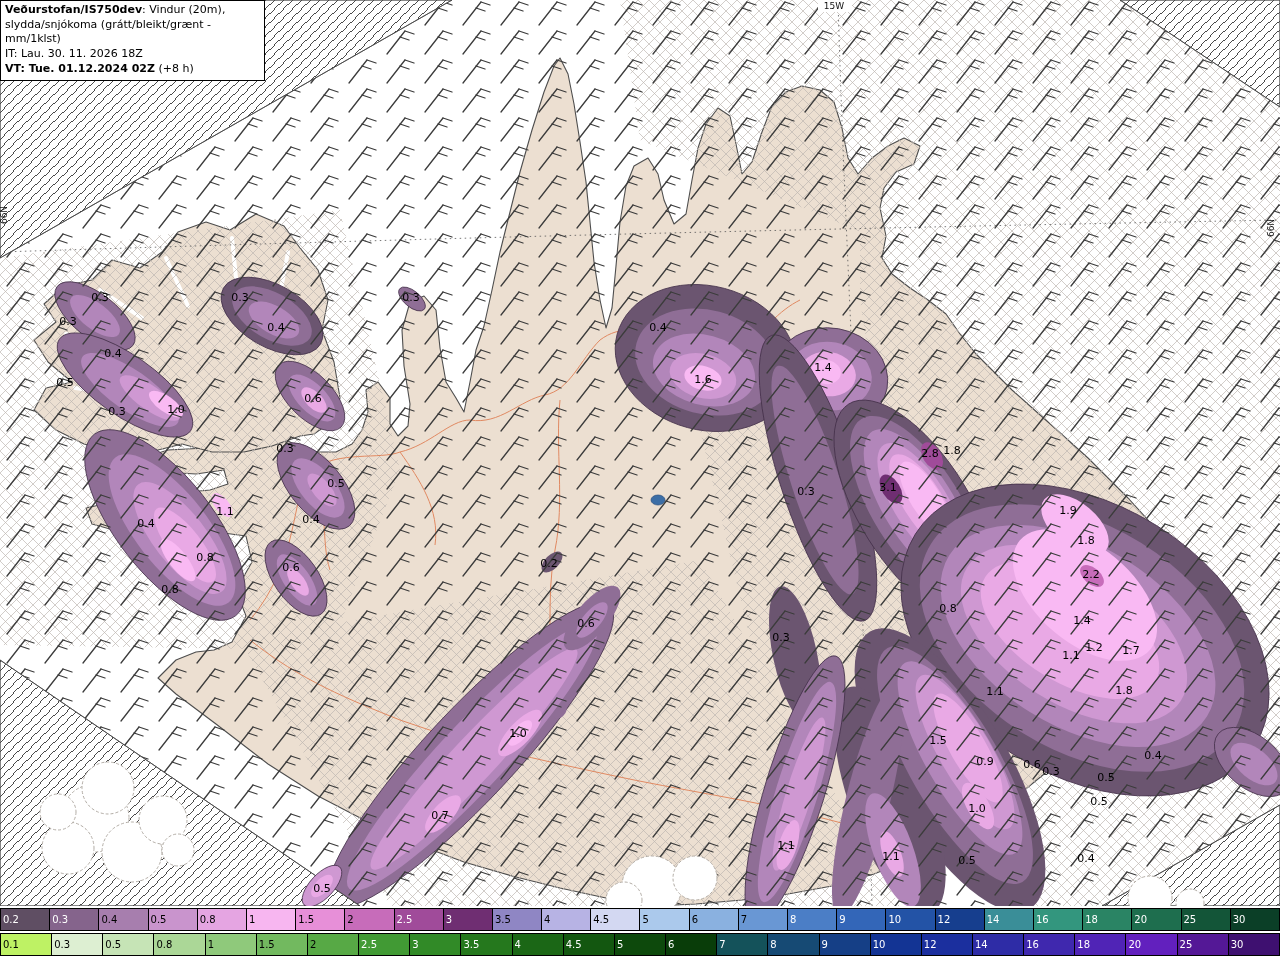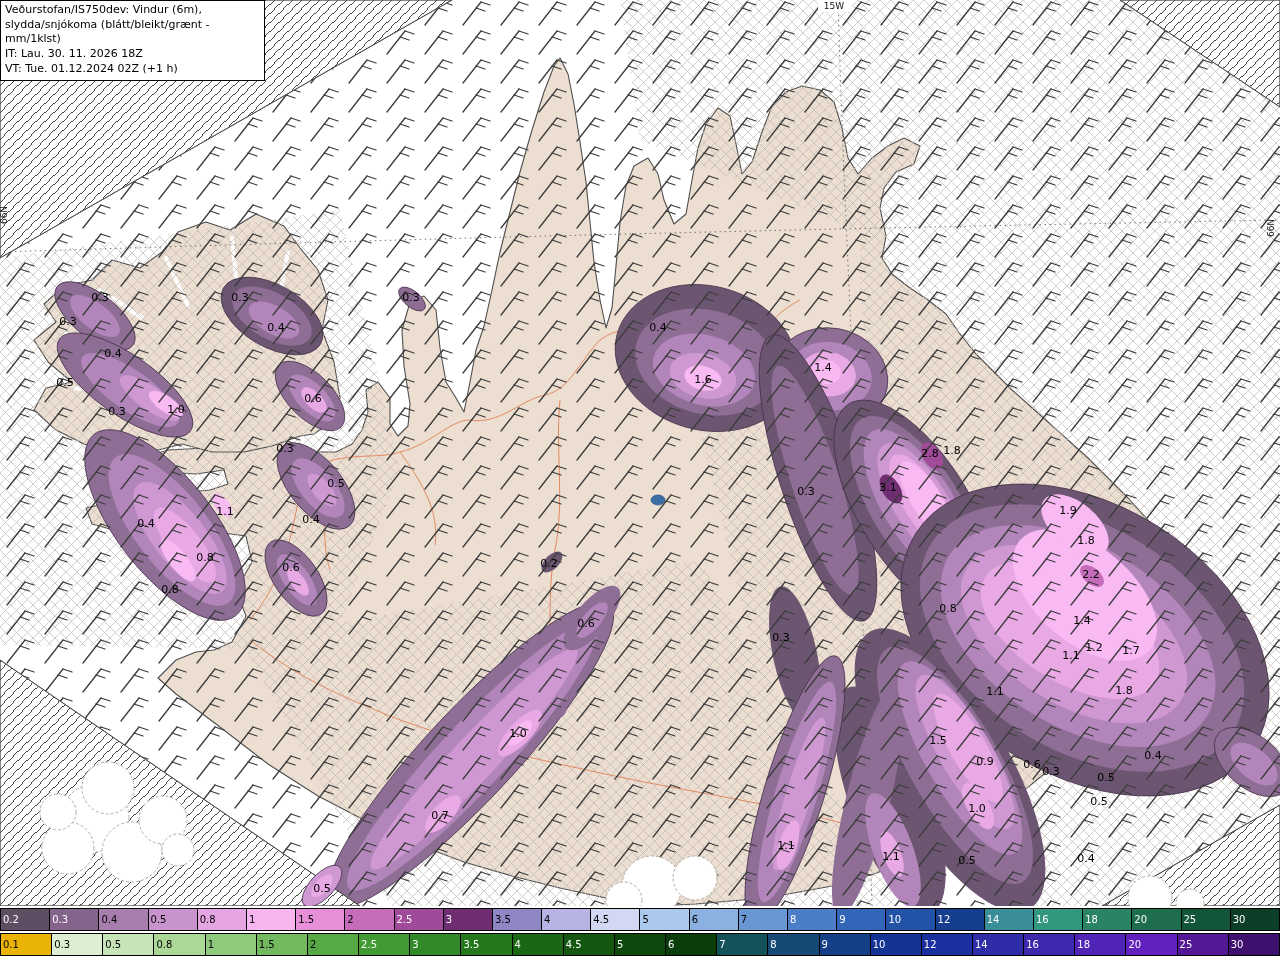--- a/index.html
+++ b/index.html
@@ -6,21 +6,21 @@
   .stage{
     position:relative;width:1280px;height:958px;background:#fff;overflow:hidden;
     font-family:"DejaVu Sans","Liberation Sans",sans-serif;
     outline:1px solid #000;
   }
   .stage svg{position:absolute;top:0;left:0;display:block;}
   .info-box{
     position:absolute;top:0;left:0;z-index:6;background:#fff;border:1px solid #000;
     padding:2px 7px 3px 4px;font-size:11px;line-height:1.34;color:#000;max-width:252px;
   }
-  .info-box b{font-weight:normal;}
+  .info-box b{font-weight:bold;}
   .legend{
     position:absolute;left:0;bottom:0;width:1280px;height:52px;background:#fff;z-index:5;
     display:flex;flex-direction:column;justify-content:space-between;padding:2px 0;box-sizing:border-box;
   }
   .legend-row{display:flex;height:23px;border:1px solid #000;box-sizing:border-box;}
   .legend-cell{
     flex:1 1 0;display:flex;align-items:center;padding-left:2px;font-size:10px;line-height:1;
     border-right:1px solid #000;box-sizing:border-box;overflow:hidden;white-space:nowrap;
   }
   .legend-cell:last-child{border-right:none;}
@@ -286,24 +286,24 @@
 
   <g>
     <rect x="818" y="0" width="34" height="12" fill="#ffffff"></rect>
     <text class="coord-label" x="834" y="9" text-anchor="middle">15W</text>
     <text class="coord-label" x="1274" y="228" transform="rotate(-90 1274 228)" text-anchor="middle">66N</text>
     <text class="coord-label" x="7" y="215" transform="rotate(-90 7 215)" text-anchor="middle">66N</text>
   </g>
 </svg>
 
 <div class="info-box">
-  <div class="info-line"><b>Veðurstofan/IS750dev</b><span>: Vindur (6m),</span></div>
-  <div class="info-line">slydda/snjókoma (blátt/bleikt/grænt - mm/1klst)</div>
+  <div class="info-line"><b>Veðurstofan/IS750dev</b><span>: Vindur (20m),</span></div>
+  <div class="info-line">slydda/snjókoma (grátt/bleikt/grænt - mm/1klst)</div>
   <div class="info-line">IT: Lau. 30. 11. 2026 18Z</div>
-  <div class="info-line"><b>VT: Tue. 01.12.2024 02Z</b><span> (+1 h)</span></div>
+  <div class="info-line"><b>VT: Tue. 01.12.2024 02Z</b><span> (+8 h)</span></div>
 </div>
 
 <div class="legend">
   <div class="legend-row" id="legend-rain">
         <div class="legend-cell" style="background: rgb(95, 78, 99); color: rgb(255, 255, 255);">0.2</div>
         <div class="legend-cell" style="background: rgb(133, 100, 140); color: rgb(255, 255, 255);">0.3</div>
         <div class="legend-cell" style="background: rgb(167, 126, 174); color: rgb(0, 0, 0);">0.4</div>
         <div class="legend-cell" style="background: rgb(201, 148, 205); color: rgb(0, 0, 0);">0.5</div>
         <div class="legend-cell" style="background: rgb(229, 165, 226); color: rgb(0, 0, 0);">0.8</div>
         <div class="legend-cell" style="background: rgb(247, 182, 240); color: rgb(0, 0, 0);">1</div>
@@ -322,21 +322,21 @@
         <div class="legend-cell" style="background: rgb(35, 83, 166); color: rgb(255, 255, 255);">10</div>
         <div class="legend-cell" style="background: rgb(22, 62, 142); color: rgb(255, 255, 255);">12</div>
         <div class="legend-cell" style="background: rgb(58, 142, 152); color: rgb(255, 255, 255);">14</div>
         <div class="legend-cell" style="background: rgb(51, 150, 126); color: rgb(255, 255, 255);">16</div>
         <div class="legend-cell" style="background: rgb(42, 132, 100); color: rgb(255, 255, 255);">18</div>
         <div class="legend-cell" style="background: rgb(30, 110, 78); color: rgb(255, 255, 255);">20</div>
         <div class="legend-cell" style="background: rgb(19, 85, 56); color: rgb(255, 255, 255);">25</div>
         <div class="legend-cell" style="background: rgb(11, 63, 39); color: rgb(255, 255, 255);">30</div>
       </div>
   <div class="legend-row" id="legend-snow">
-        <div class="legend-cell" style="background: #eab308; color: rgb(0, 0, 0);">0.1</div>
+        <div class="legend-cell" style="background: #bef264; color: rgb(0, 0, 0);">0.1</div>
         <div class="legend-cell" style="background: rgb(221, 239, 210); color: rgb(0, 0, 0);">0.3</div>
         <div class="legend-cell" style="background: rgb(198, 228, 182); color: rgb(0, 0, 0);">0.5</div>
         <div class="legend-cell" style="background: rgb(171, 215, 151); color: rgb(0, 0, 0);">0.8</div>
         <div class="legend-cell" style="background: rgb(143, 201, 123); color: rgb(0, 0, 0);">1</div>
         <div class="legend-cell" style="background: rgb(114, 185, 95); color: rgb(0, 0, 0);">1.5</div>
         <div class="legend-cell" style="background: rgb(87, 169, 69); color: rgb(0, 0, 0);">2</div>
         <div class="legend-cell" style="background: rgb(65, 154, 52); color: rgb(255, 255, 255);">2.5</div>
         <div class="legend-cell" style="background: rgb(49, 138, 39); color: rgb(255, 255, 255);">3</div>
         <div class="legend-cell" style="background: rgb(37, 120, 29); color: rgb(255, 255, 255);">3.5</div>
         <div class="legend-cell" style="background: rgb(27, 103, 22); color: rgb(255, 255, 255);">4</div>

